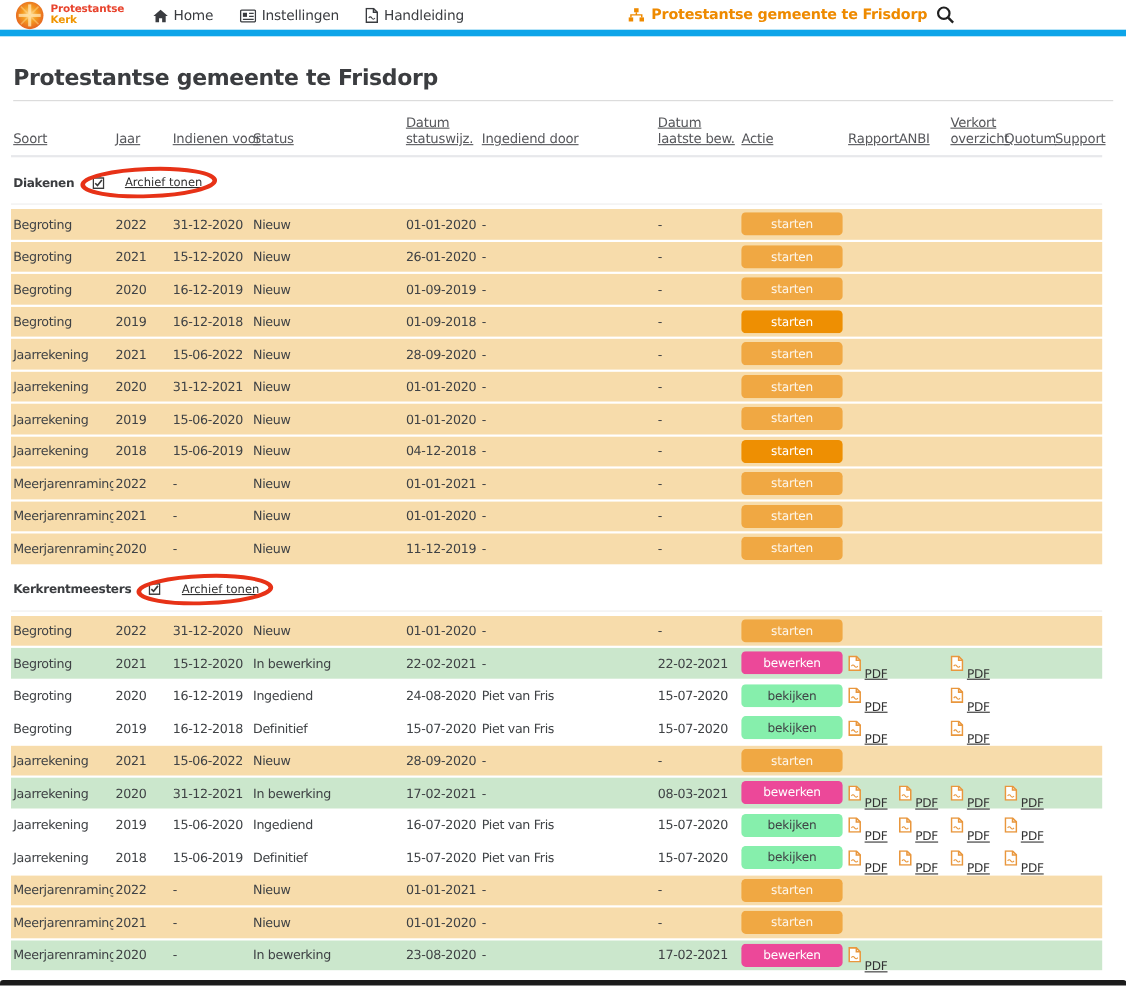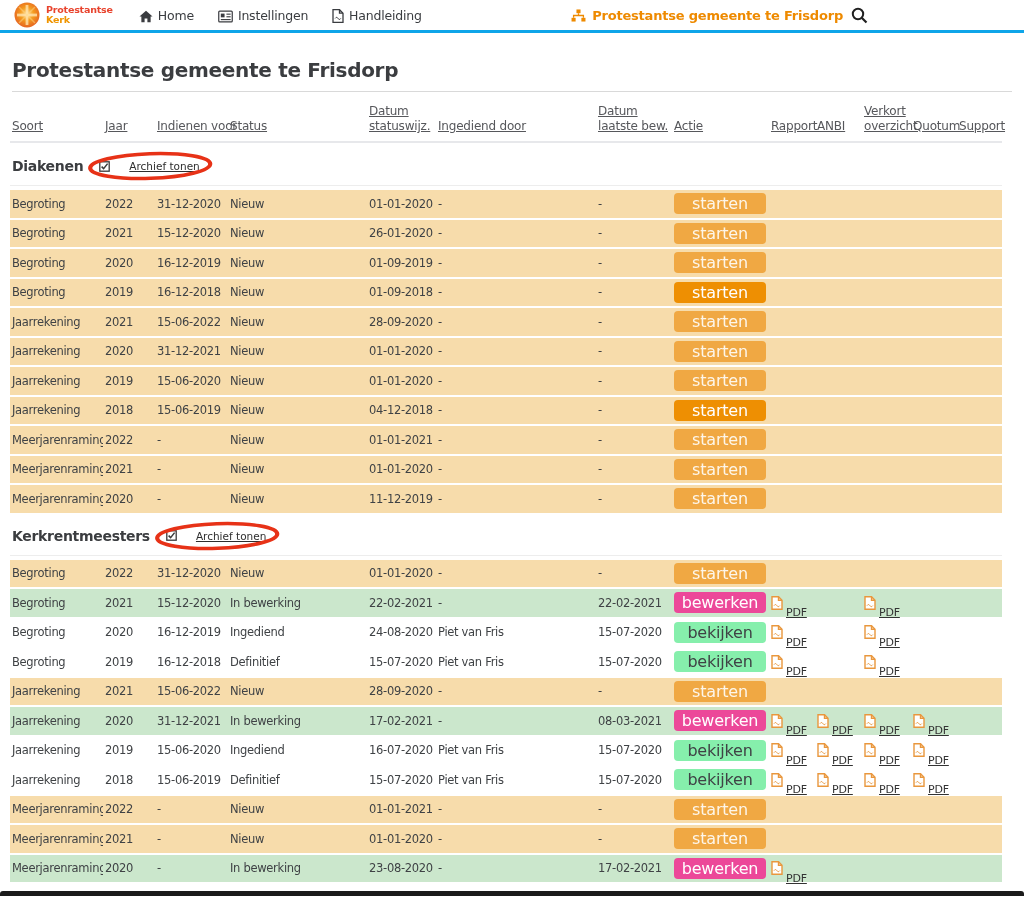--- a/index.html
+++ b/index.html
@@ -1,21 +1,21 @@
 <!DOCTYPE html>
 <html><head>
 <meta charset="utf-8">
 <style>
   * { box-sizing: border-box; margin: 0; padding: 0; }
   html,body { width:1024px; height:898px; overflow:hidden; background:#fff;
     font-family:"DejaVu Sans","Liberation Sans",sans-serif; color:#3f4245; }
 
   
   .topbar { height:33px; display:flex; align-items:center; padding:0 14px;
-    border-bottom:3px solid #0ea5e9; background:#fff; }
+    border-bottom:6px solid #0ea5e9; background:#fff; }
   .logo { display:flex; align-items:center; gap:6px; cursor:pointer; }
   .logo-text { font-size:9.5px; font-weight:bold; line-height:1.05; letter-spacing:-0.2px; }
   .logo-text .l1 { color:#e8432d; display:block; }
   .logo-text .l2 { color:#f09500; display:block; }
   nav.mainnav { display:flex; gap:24px; margin-left:26px; }
   .navlink { display:flex; align-items:flex-end; gap:5px; font-size:12.5px; color:#3a3c40;
     text-decoration:none; letter-spacing:-0.2px; cursor:pointer; }
   .org-area { margin-left:auto; margin-right:142px; display:flex; align-items:center; gap:8px; }
   .org-btn { display:flex; align-items:center; gap:6px; font-size:13px; font-weight:bold;
     color:#ee8a00; letter-spacing:-0.2px; cursor:pointer; text-decoration:none; }
@@ -30,38 +30,38 @@
   .grid13 { display:grid;
     grid-template-columns:93px 52px 73px 139px 69px 160px 76px 97px 46px 47px 49px 46px 45px; }
   .thead { margin:12px 0 0 10px; width:992px; align-items:end;
     border-bottom:2px solid #e7e8eb; padding-bottom:7px; min-height:34px; }
   .thead .hc { font-size:12px; color:#56575b; letter-spacing:-0.2px; white-space:nowrap;
     padding-left:2px; line-height:1.25;text-decoration:underline; }
   .thead .hc.wrap { white-space:normal; }
 
   section { display:block; }
   .sec-head { display:flex; align-items:center; margin:10px 12px 0 12px; height:26px; }
-  .sec-title { font-size:14px; font-weight:bold; color:#3b3d40; letter-spacing:-0.3px; }
+  .sec-title { font-size:11px; font-weight:bold; color:#3b3d40; letter-spacing:-0.3px; }
   .archive { position:relative; margin-left:16px; display:inline-flex; align-items:center;
     gap:19px; font-size:10.5px; color:#2e2e2e; cursor:pointer; }
   .archive .lbl { text-decoration:underline; }
   .archive svg.ellipse { position:absolute; left:-12px; top:-9px;
     width:calc(100% + 26px); height:calc(100% + 18px); overflow:visible; pointer-events:none;
     transform:rotate(-2deg); }
   .sec-rule { margin:6px 0 4px 10px; width:992px; border-top:1px solid #ededed; }
 
   .rows { margin-left:10px; width:992px; }
   .trow { height:27.5px; margin-bottom:2px; align-items:center; font-size:11.5px;
     letter-spacing:-0.3px; color:#3f4245; }
   .trow .c { padding-left:2px; white-space:nowrap; overflow:hidden; }
   .row-orange { background:#f7dcab; }
   .row-green  { background:#cbe7cc; }
   .row-white  { background:#ffffff; }
 
-  .btn { width:92px; height:21px; border:none; border-radius:4px; font-size:16px;
+  .btn { width:92px; height:21px; border:none; border-radius:4px; font-size:11px;
     font-family:inherit; cursor:pointer; letter-spacing:-0.2px; }
   .btn-orange { background:#f0a843; color:#fdf6ea; }
   .btn-orange.dark { background:#ee8f02; color:#fff; }
   .btn-green { background:#ec4899; color:#fff; }
   .btn-gray { background:#86efac; color:#3f4245; }
 
   .pdflink { display:inline-flex; align-items:center; gap:3px; text-decoration:none; }
   .pdflink .pdftxt { font-size:11px; color:#333; text-decoration:underline; letter-spacing:-0.2px;margin-top:20px; }
 
   .bottom-edge { position:absolute; left:0; top:891px; width:1024px; height:5px;

